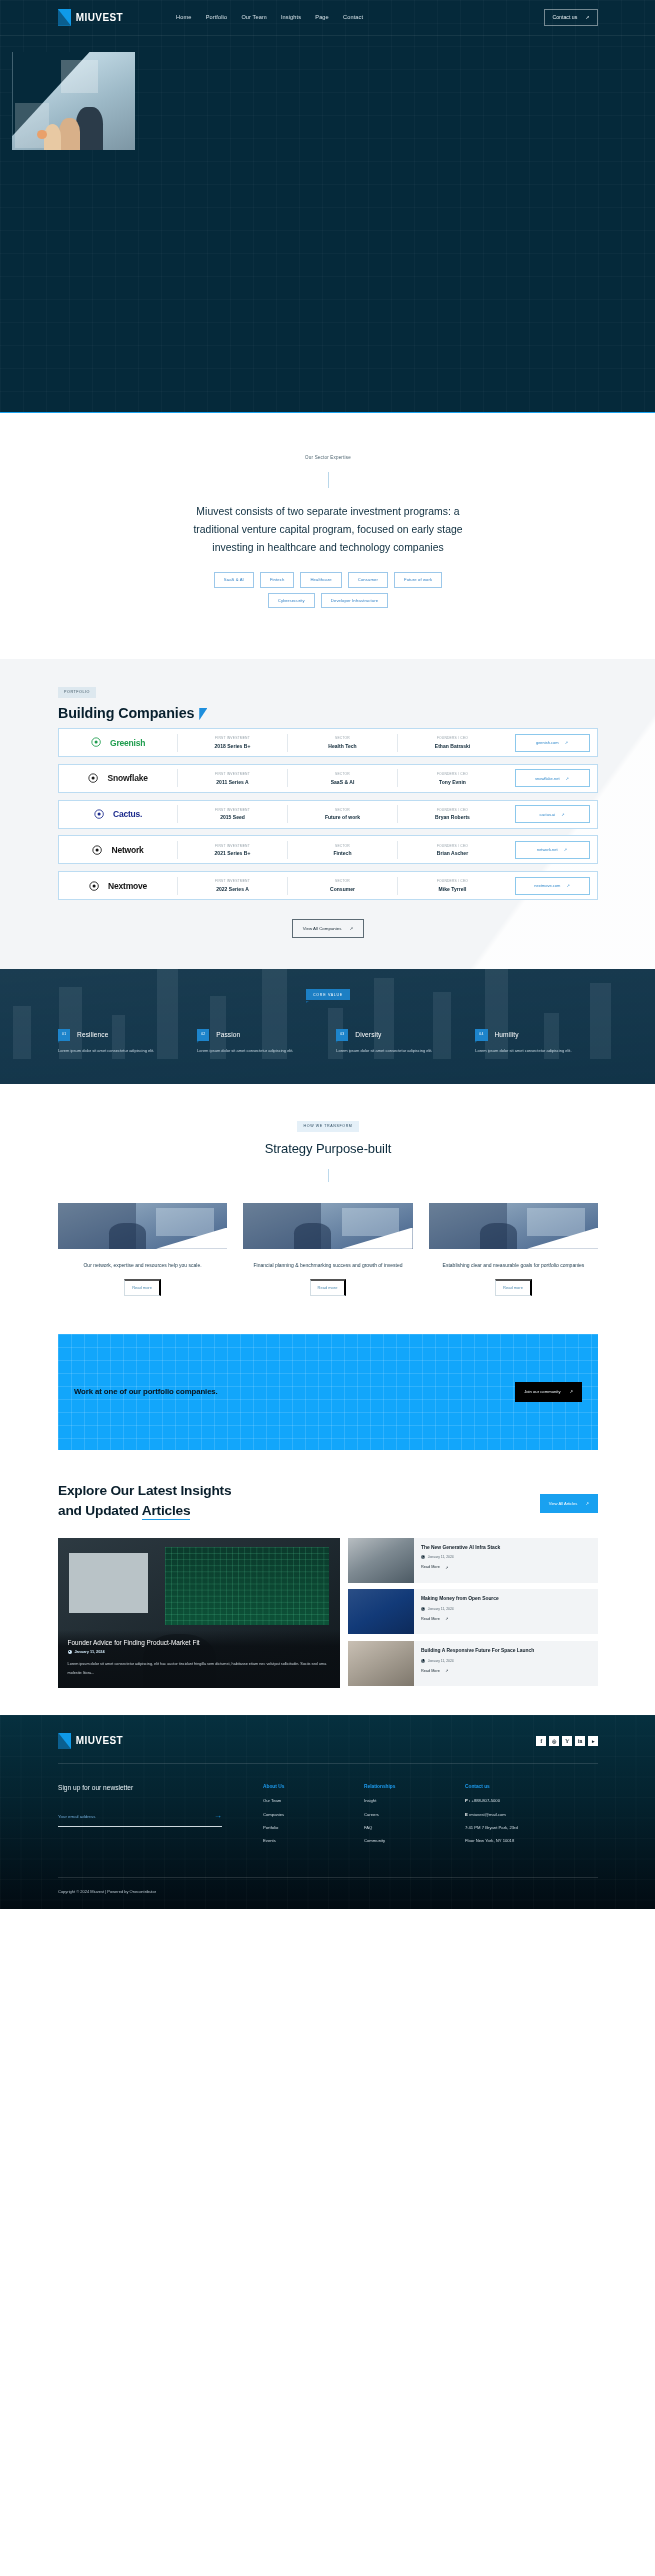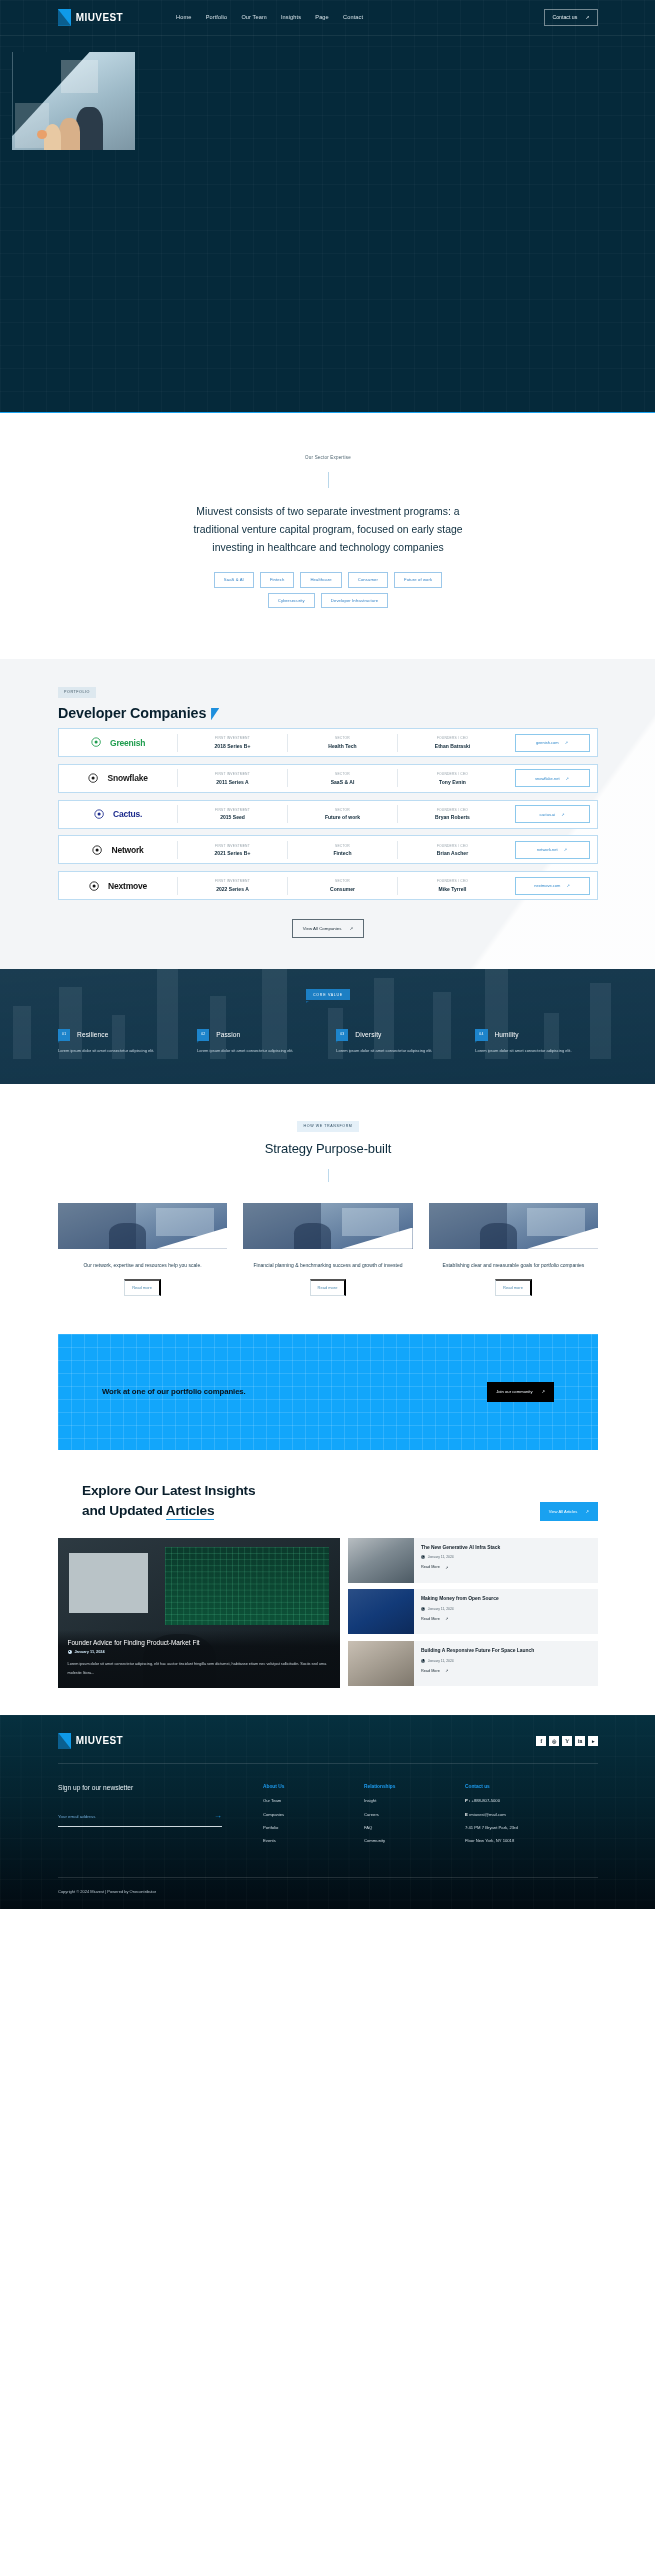--- a/index.html
+++ b/index.html
@@ -207,38 +207,38 @@
   .readmore{
     margin-top:8.2px; display:inline-flex; padding:4.1px 6.8px;
     border-left:0.7px solid #d2dde3; border-bottom:0.7px solid #d2dde3;
     color:#4e8bb0; font-size:4px; background:transparent; cursor:pointer; font-family:inherit;
   }
 
   
   .cta-sec{ background:#fff; padding:11px 0 19px; }
   .cta{
     background:#12a6fb; height:116px; position:relative;
-    display:flex; align-items:center; padding:0 44px;
+    display:flex; align-items:center; padding:0 16px;
   }
   .cta::before{
     content:"";position:absolute;inset:0;
     background-image:linear-gradient(rgba(255,255,255,.13) 0.7px, transparent 0.7px),
                      linear-gradient(90deg, rgba(255,255,255,.13) 0.7px, transparent 0.7px);
     background-size:13px 13px;
   }
   .cta-text{ font-size:7.8px; font-weight:700; color:#07121c; position:relative; letter-spacing:-0.1px; }
   .cta-btn{
     margin-left:auto; background:#000; color:#f2f6f9; font-size:4.2px;
     padding:7.5px 9px; display:flex; align-items:center; gap:9px;
     position:relative; cursor:pointer; font-family:inherit; border:none;
   }
 
   
   .insights{ background:#fff; padding:12.3px 0 27px; }
-  .ins-head{ display:flex; align-items:flex-end;margin-left:24px; }
+  .ins-head{ display:flex; align-items:center; }
   .ins-head h2{ font-size:13.7px; font-weight:700; color:#0a1f2c; line-height:1.45; letter-spacing:-0.2px; }
   .ins-head h2 .u{ border-bottom:1.4px solid #1c9ae6; padding-bottom:1.4px; }
   .viewarticles{
     margin-left:auto; margin-top:6.1px; background:#19a1f0; color:#fff;
     font-size:4.1px; padding:6.8px 9px; display:flex; align-items:center; gap:8.2px;
     border:none; cursor:pointer; font-family:inherit;
   }
   .ins-grid{ display:flex; gap:7.5px; margin-top:17px; }
   .feature{
     width:282px; height:150px; position:relative; overflow:hidden; flex:none;
@@ -367,21 +367,21 @@
         <button class="chip">Cybersecurity</button>
         <button class="chip">Developer Infrastructure</button>
       </div>
     </div>
   </section>
 
   <section class="portfolio">
     <div class="wrap">
       <span class="tag">PORTFOLIO</span>
       <h2 class="sec-title">
-        <span>Developer Companies</span>
+        <span>Building Companies</span>
         <span class="flag"></span>
       </h2>
 
       <div id="portfolio-rows">
           <div class="prow">
             <div class="cell c-logo">
               <div class="logo-row">
                 <svg class="mk" viewBox="0 0 24 24">
                   <circle cx="12" cy="12" r="10" fill="none" stroke="#1f9d4e" stroke-width="2"></circle>
                   <circle cx="12" cy="12" r="3.6" fill="#1f9d4e"></circle>

